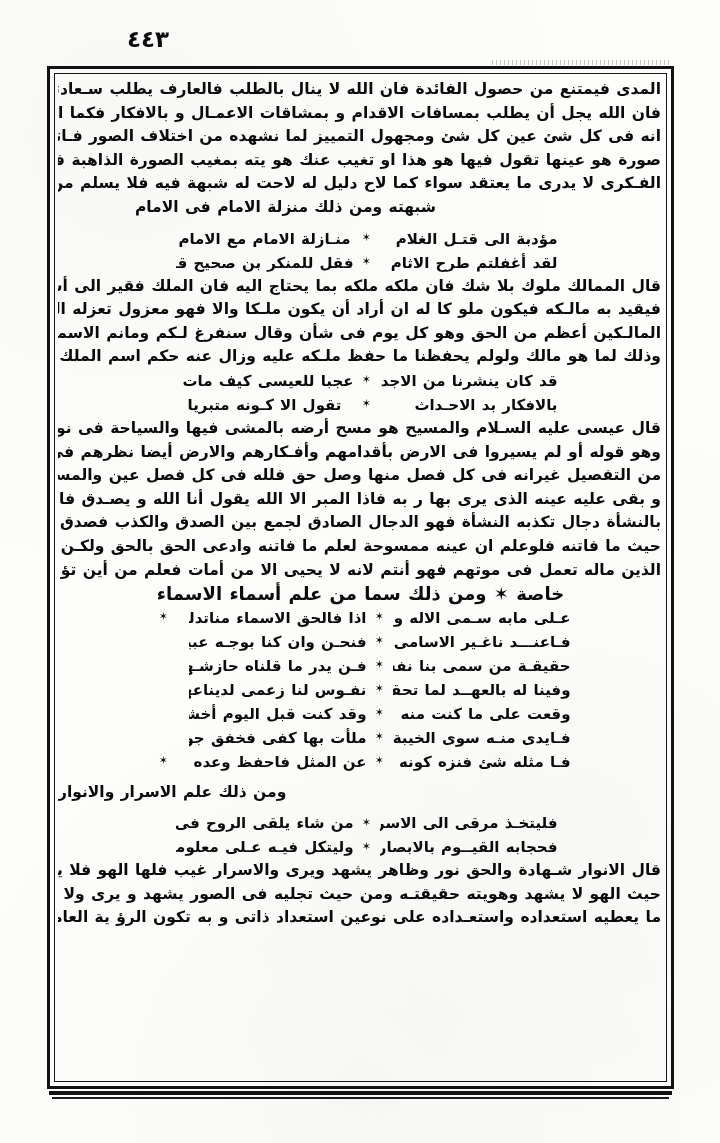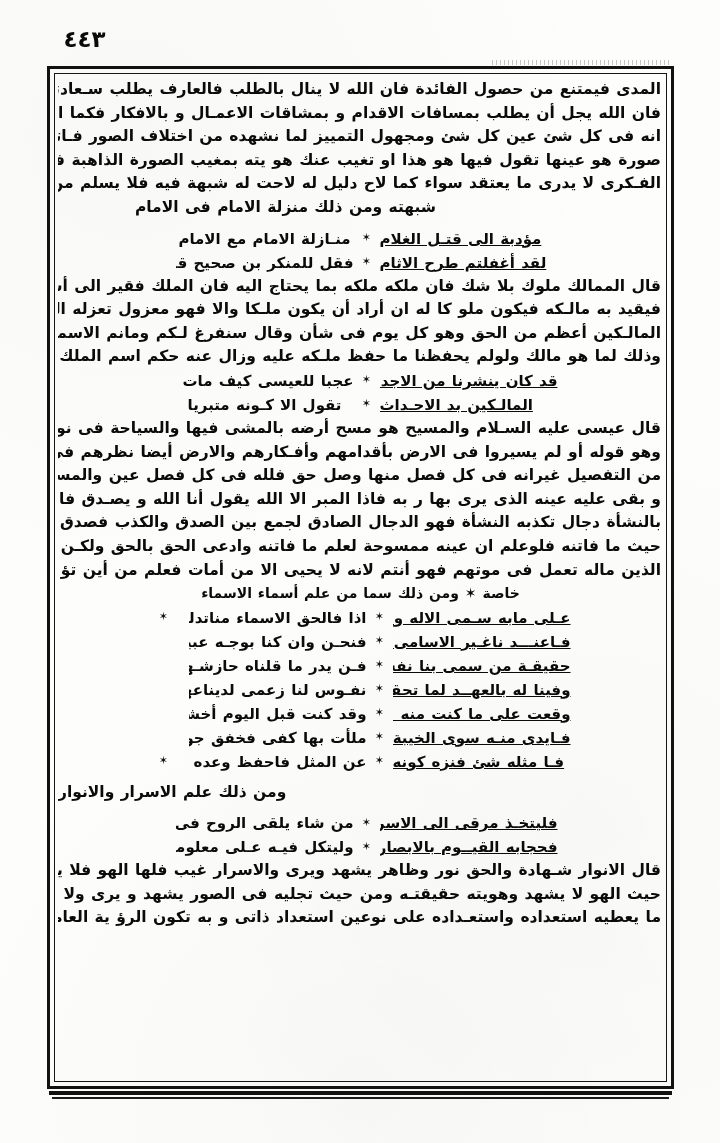--- a/index.html
+++ b/index.html
@@ -34,21 +34,20 @@
       radial-gradient(circle at 50% 96%, rgba(0,0,0,0.018), rgba(0,0,0,0) 40%);
     pointer-events: none;
   }
 
   
   .folio {
     position: absolute;
     top: 26px;
     left: 0;
     width: 589px;
-    text-align: center;
     padding-right: 420px;
     box-sizing: border-box;
     font-family: "DejaVu Sans", sans-serif;
     font-size: 23px;
     font-weight: 700;
     letter-spacing: 1px;
     color: #0a0a0a;
     direction: rtl;
   }
 
@@ -131,37 +130,37 @@
     letter-spacing: 0.1px;
     height: 24px;
     line-height: 24px;
   }
   .verse .hemi {
     display: inline-block;
     width: 178px;
     white-space: nowrap;
     overflow: hidden;
   }
-  .verse .hemi.first { text-align: left; text-decoration: underline; }
+  .verse .hemi.first { text-align: right; }
   .verse .hemi.second { text-align: center; margin-left: 12px; }
   .verse .star {
     display: inline-block;
     width: 26px;
     text-align: center;
     font-size: 11px;
     line-height: 1;
     transform: translateY(-1px);
     color: #101010;
   }
 
   
   .line.remark {
     text-align: center;
     text-align-last: center;
-    font-size: 14px;
+    font-size: 18px;
   }
   .line.remark-right {
     text-align: left;
     padding-right: 6px;
   }
   .line.remark-indent {
     text-align: center;
     padding-right: 150px;
   }
 
@@ -223,21 +222,21 @@
     <div class="line prose">فيقيد به مالـكه فيكون ملو كا له ان أراد أن يكون ملـكا والا فهو معزول تعزله المرتبـة لا يمكن أن يكون أحـد من</div>
     <div class="line prose">المالـكين أعظم من الحق وهو كل يوم فى شأن  وقال سنفرغ لـكم ومانم الاسماء ومام الاسماء نور فالسماء نور والارض تذهب</div>
     <div class="line prose">وذلك لما هو مالك ولولم يحفظنا ما حفظ ملـكه عليه وزال عنه حكم اسم الملك  ومن ذلك الفرق بين المسيح والمسيح</div>
 
     <div class="line verse">
       <span class="hemi first">قد كان ينشرنا من الاجداث</span>
       <span class="star">✶</span>
       <span class="hemi second">عجبا للعيسى كيف مات وطال ما</span>
     </div>
     <div class="line verse">
-      <span class="hemi first">المالـكين بد الاحـداث</span>
+      <span class="hemi first">بالافكار بد الاحـداث</span>
       <span class="star">✶</span>
       <span class="hemi second">تقول الا كـونه متبريا</span>
     </div>
 
     <div class="line prose">قال عيسى عليه السـلام والمسيح هو مسح أرضه بالمشى فيها والسياحة فى نواحيها البرى آثار ربه فبمارا همنها</div>
     <div class="line prose">وهو قوله  أو لم يسيروا فى الارض  بأقدامهم وأفـكارهم والارض أيضا نظرهم فى عبوديتهم فانها تقبل المساحة بما فيها</div>
     <div class="line prose">من التفصيل غيرانه فى كل فصل منها وصل حق فلله فى كل فصل عين والمسيح أيضا من مسحت عينه التى يرى بها نفسه</div>
     <div class="line prose">و بقى عليه عينه الذى يرى بها ر به فاذا المبر الا الله يقول أنا الله و يصـدق فان عينه التى يرى بها نفسـه ذهبت وهو</div>
     <div class="line prose">بالنشأة دجال تكذبه النشأة فهو الدجال الصادق لجمع بين الصدق والكذب فصدق من حيث ماشاهد و كذب من</div>
     <div class="line prose">حيث ما فاتنه فلوعلم ان عينه ممسوحة لعلم ما فاتنه وادعى الحق بالحق  ولكـن جرى الامر هكذا فعيسى أحى الموتى</div>

